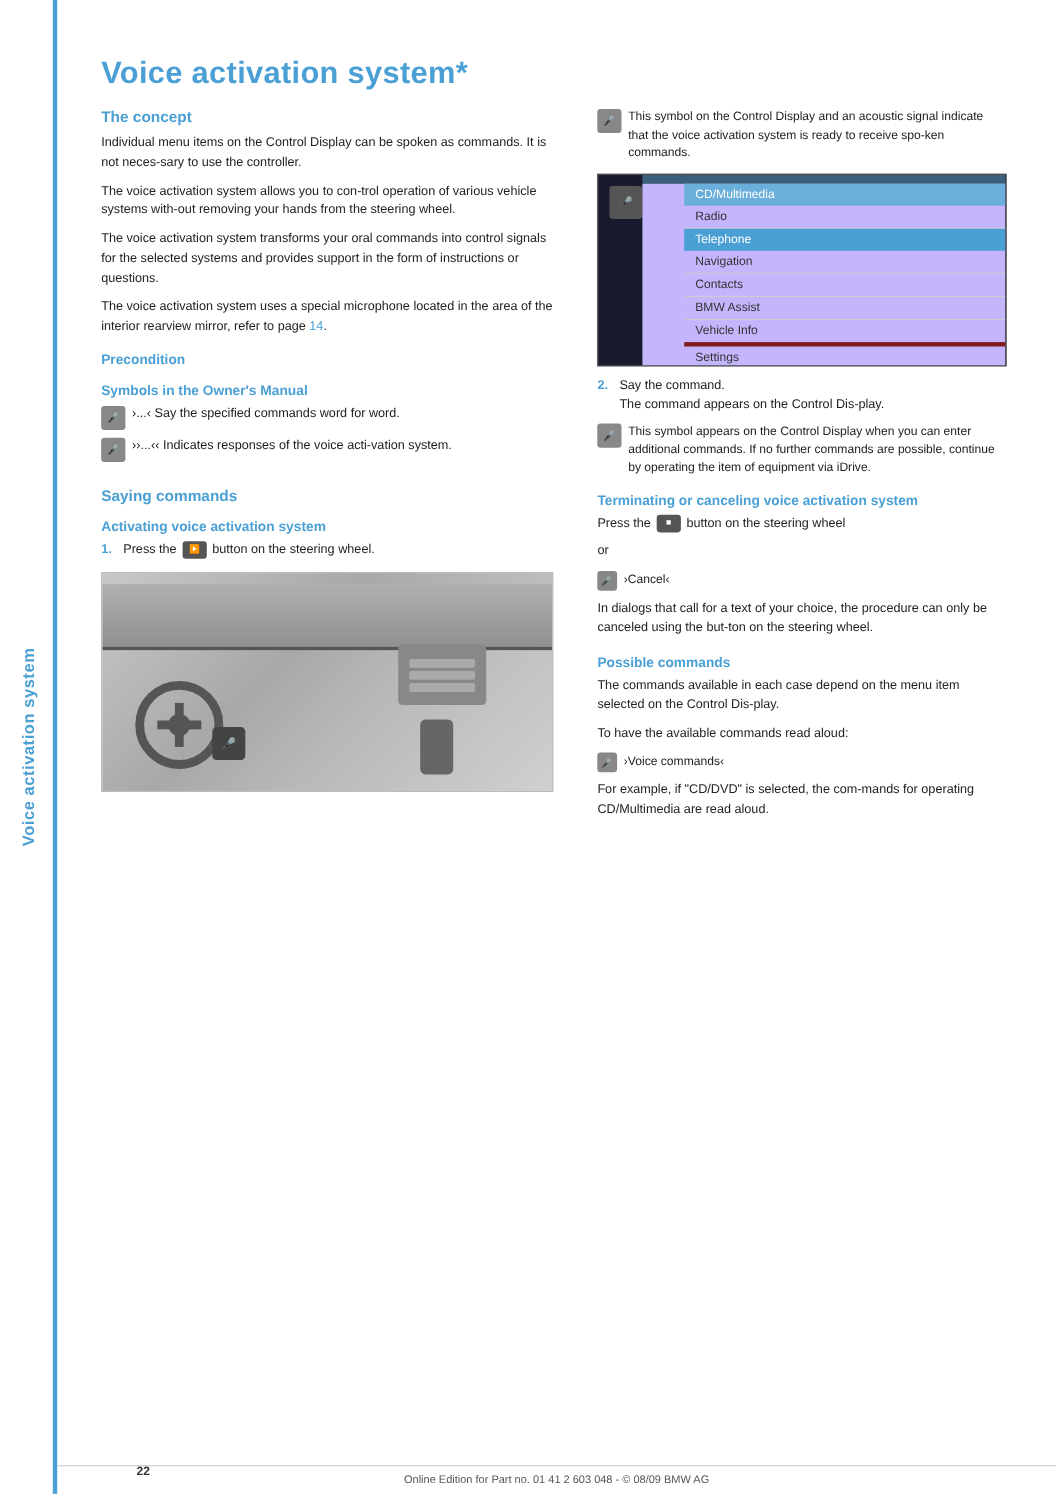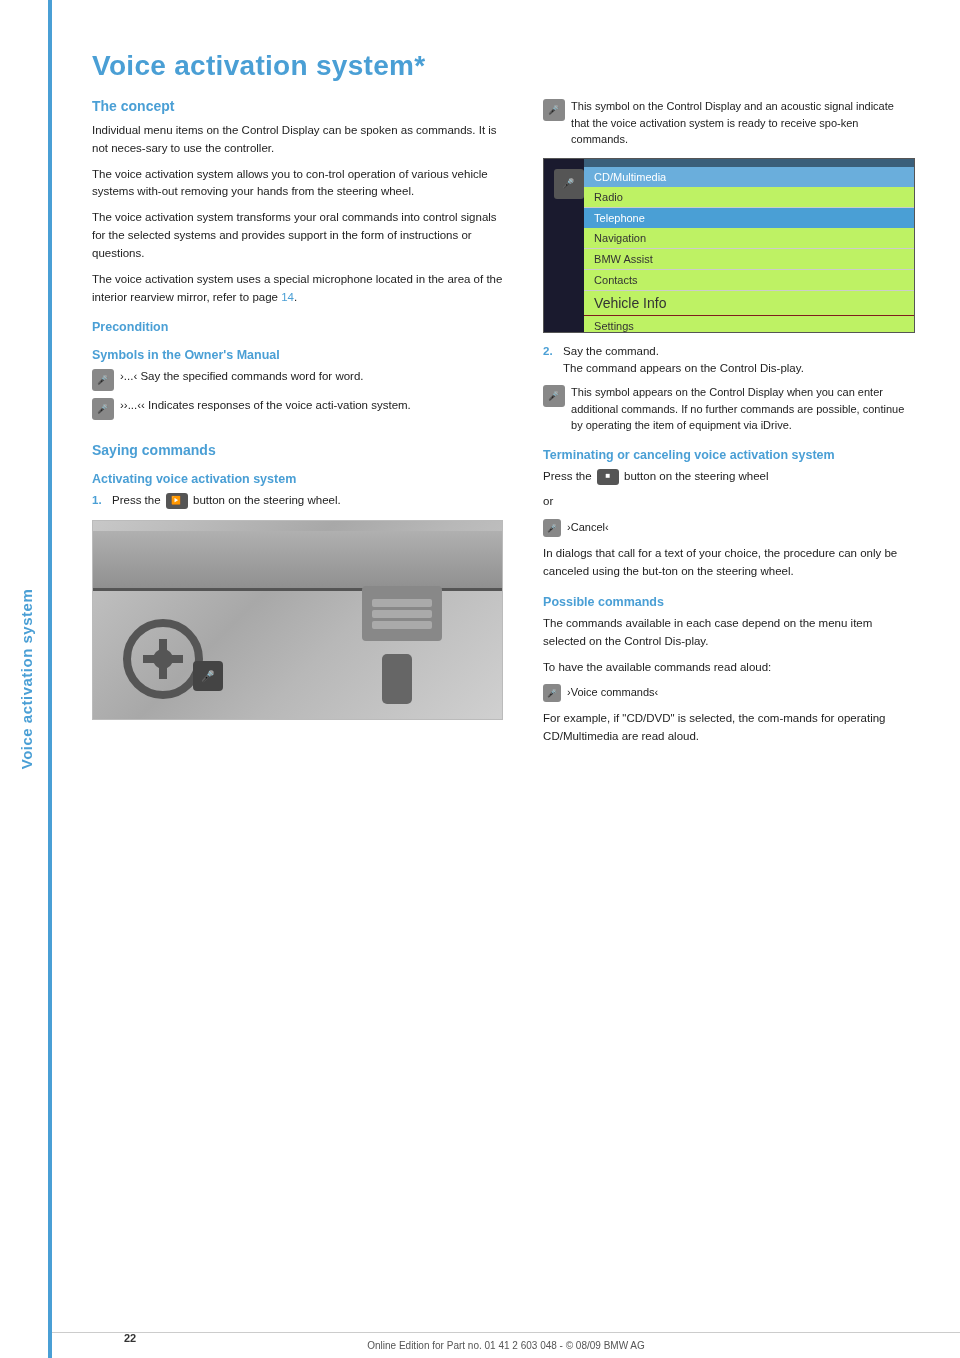--- a/index.html
+++ b/index.html
@@ -399,28 +399,28 @@
           <span class="mic-icon">🎤</span>
           <span class="note-text">This symbol on the Control Display and an acoustic signal indicate that the voice activation system is ready to receive spo-ken commands.</span>
         </div>
 
         <div class="menu-image">
           <div style="position:absolute;top:10px;left:10px;width:30px;height:30px;background:#555;border-radius:3px;display:flex;align-items:center;justify-content:center;">
             <span style="color:#fff;font-size:10px;font-weight:bold;">🎤</span>
           </div>
           <div style="position:absolute;top:0;left:40px;right:0;bottom:0;display:flex;flex-direction:column;">
             <div style="background:#3a5f7a;padding:4px 0; flex:none;"></div>
-            <div style="flex:1;display:flex;flex-direction:column;background:#bef264;">
+            <div style="flex:1;display:flex;flex-direction:column;background:#c4b5fd;padding-left:38px;">
               <div style="background:#6aaedc;color:#fff;padding:4px 10px;font-size:11px;">CD/Multimedia</div>
               <div style="color:#333;padding:4px 10px;font-size:11px;border-bottom:1px solid #ccc;">Radio</div>
               <div style="background:#4a9fd5;color:#fff;padding:4px 10px;font-size:11px;">Telephone</div>
               <div style="color:#333;padding:4px 10px;font-size:11px;border-bottom:1px solid #ccc;">Navigation</div>
+              <div style="color:#333;padding:4px 10px;font-size:11px;border-bottom:1px solid #ccc;">Contacts</div>
               <div style="color:#333;padding:4px 10px;font-size:11px;border-bottom:1px solid #ccc;">BMW Assist</div>
-              <div style="color:#333;padding:4px 10px;font-size:11px;border-bottom:1px solid #ccc;">Contacts</div>
-              <div style="color:#333;padding:4px 10px;font-size:14px;border-bottom:1px solid #7f1d1d;">Vehicle Info</div>
+              <div style="color:#333;padding:4px 10px;font-size:11px;border-bottom:4px solid #7f1d1d;">Vehicle Info</div>
               <div style="color:#333;padding:4px 10px;font-size:11px;">Settings</div>
             </div>
           </div>
         </div>
 
         <ul class="numbered-list">
           <li>
             <span class="list-num">2.</span>
             <span>
               <span>Say the command.</span><br>

